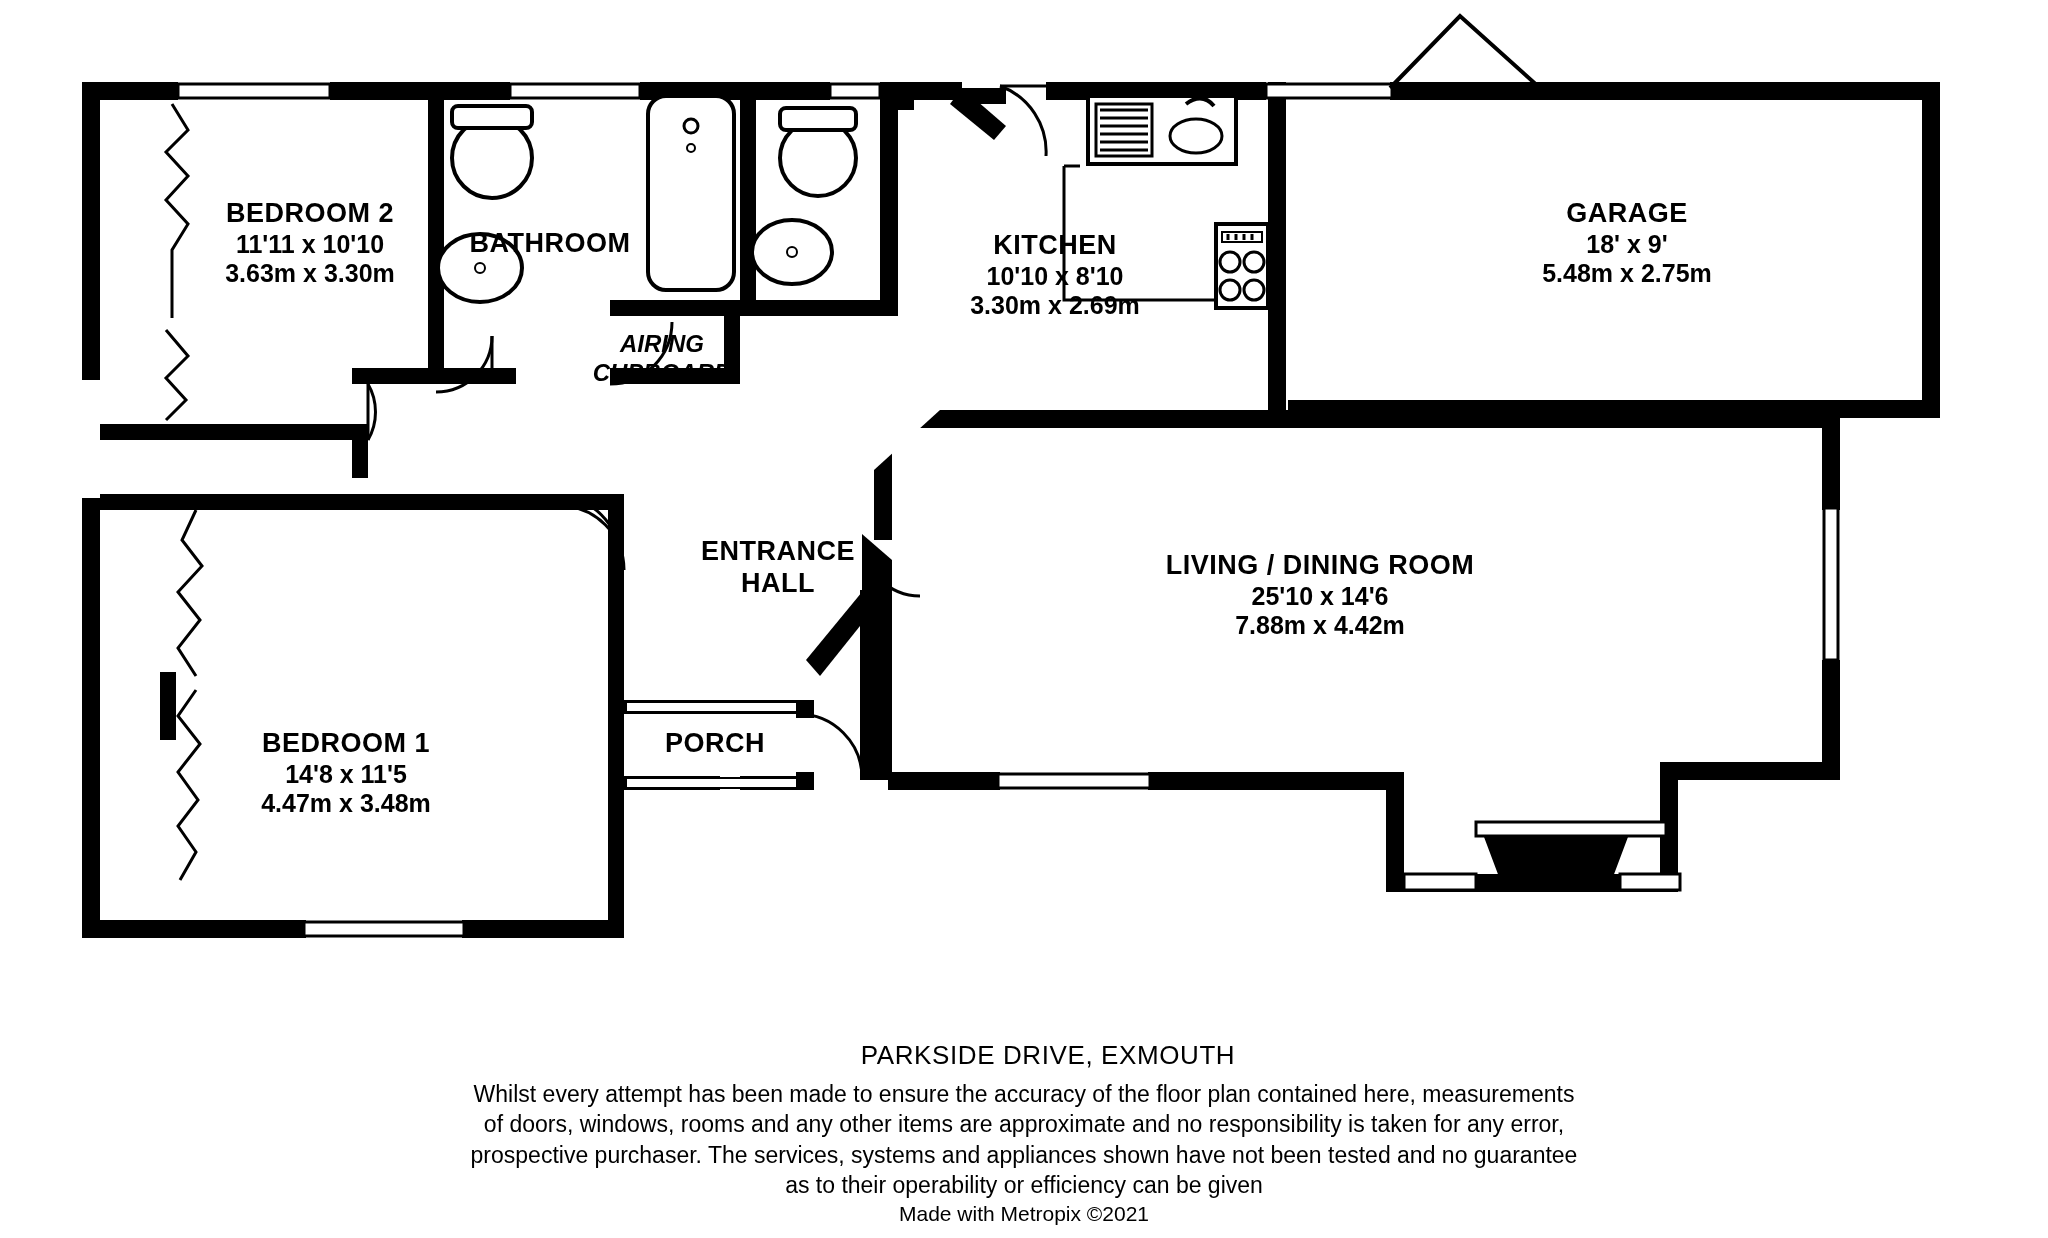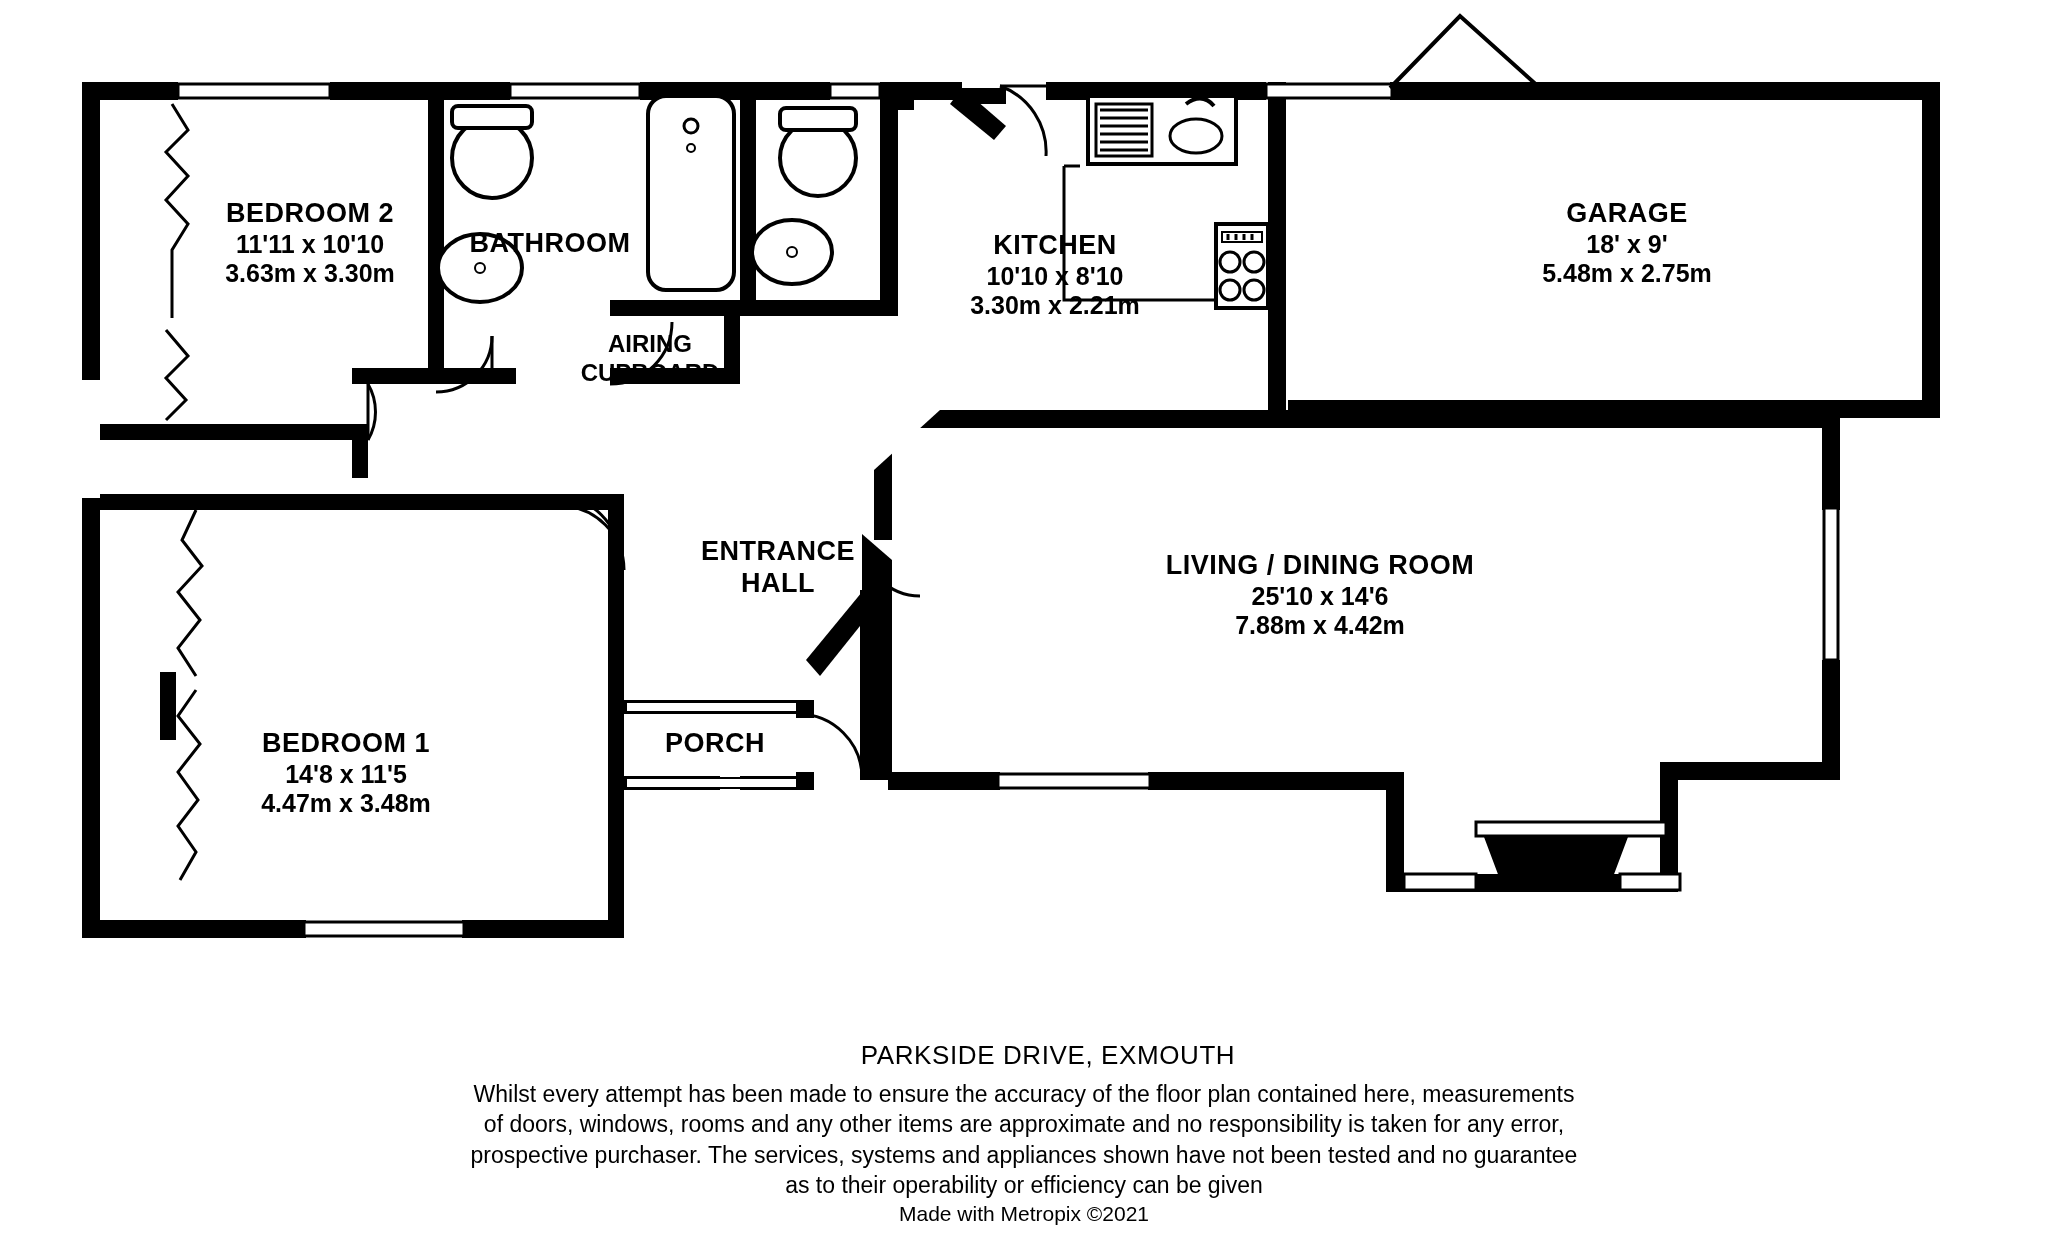--- a/index.html
+++ b/index.html
@@ -305,29 +305,29 @@
   <div class="label" style="left:160px; top:198px; width:300px;">
     <div class="roomname">BEDROOM 2</div>
     <div class="roomdim">11'11 x 10'10</div>
     <div class="roomdim">3.63m x 3.30m</div>
   </div>
 
   <div class="label" style="left:450px; top:228px; width:200px;">
     <div class="roomname">BATHROOM</div>
   </div>
 
-  <div class="label" style="left:540px; top:330px; width:220px;">
+  <div class="label" style="left:552px; top:330px; width:220px;font-style:italic;">
     <div class="medium">AIRING</div>
     <div class="medium">CUPBOARD</div>
   </div>
 
   <div class="label" style="left:910px; top:230px; width:290px;">
     <div class="roomname">KITCHEN</div>
     <div class="roomdim">10'10 x 8'10</div>
-    <div class="roomdim">3.30m x 2.21m</div>
+    <div class="roomdim">3.30m x 2.69m</div>
   </div>
 
   <div class="label" style="left:1462px; top:198px; width:330px;">
     <div class="roomname">GARAGE</div>
     <div class="roomdim">18' x 9'</div>
     <div class="roomdim">5.48m x 2.75m</div>
   </div>
 
   <div class="label" style="left:638px; top:536px; width:280px;">
     <div class="roomname">ENTRANCE</div>

